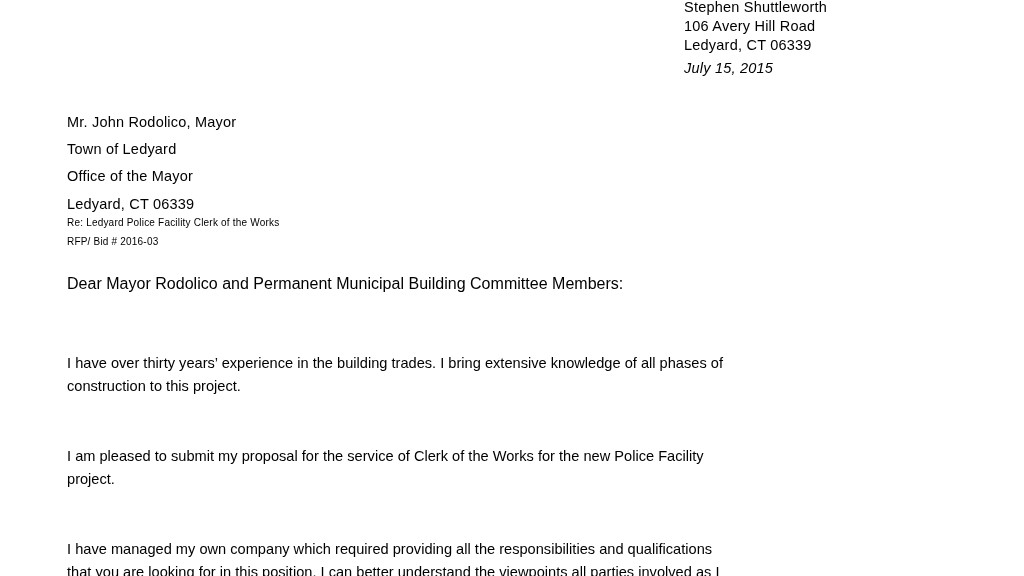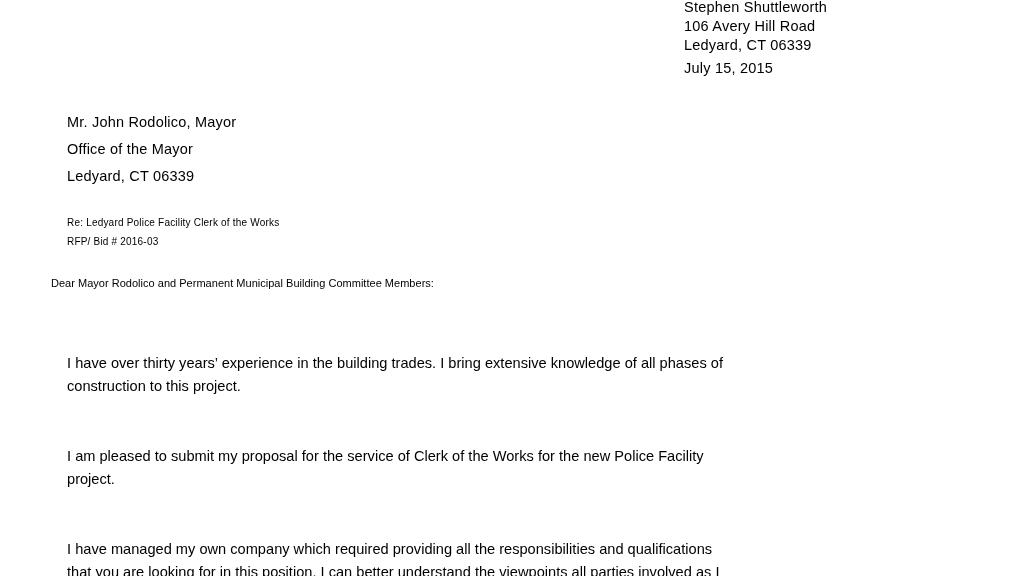--- a/index.html
+++ b/index.html
@@ -39,20 +39,21 @@
   .sender-line { display: block; }
 
   .date-line {
     position: absolute;
     left: 684px;
     top: 59px;
     font-size: 14.5px;
     line-height: 19.2px;
     letter-spacing: 0.22px;
     white-space: nowrap;
+    font-style: italic;
   }
 
   
   .recipient-block {
     position: absolute;
     left: 67px;
     top: 105px;
     font-size: 14.5px;
     line-height: 19.2px;
     letter-spacing: 0.2px;
@@ -68,23 +69,23 @@
     font-size: 10px;
     line-height: 19.2px;
     letter-spacing: 0.2px;
     white-space: nowrap;
   }
   .subject-line { display: block; }
 
   
   .salutation {
     position: absolute;
-    left: 51px;
+    left: 67px;
     top: 274px;
-    font-size: 11px;
+    font-size: 16px;
     line-height: 19.2px;
     letter-spacing: 0.02px;
     white-space: nowrap;
   }
 
   
   .body-block {
     position: absolute;
     left: 67px;
     top: 305px;
@@ -104,20 +105,21 @@
   <div class="sender-block">
     <span class="sender-line">Stephen Shuttleworth</span>
     <span class="sender-line">106 Avery Hill Road</span>
     <span class="sender-line">Ledyard, CT 06339</span>
   </div>
 
   <div class="date-line">July 15, 2015</div>
 
   <div class="recipient-block">
     <span class="recipient-line">Mr. John Rodolico, Mayor</span>
+    <span class="recipient-line">Town of Ledyard</span>
     <span class="recipient-line">Office of the Mayor</span>
     <span class="recipient-line">Ledyard, CT 06339</span>
   </div>
 
   <div class="subject-block">
     <span class="subject-line">Re: Ledyard Police Facility Clerk of the Works</span>
     <span class="subject-line">RFP/ Bid # 2016-03</span>
   </div>
 
   <div class="salutation">Dear Mayor Rodolico and Permanent Municipal Building Committee Members:</div>

